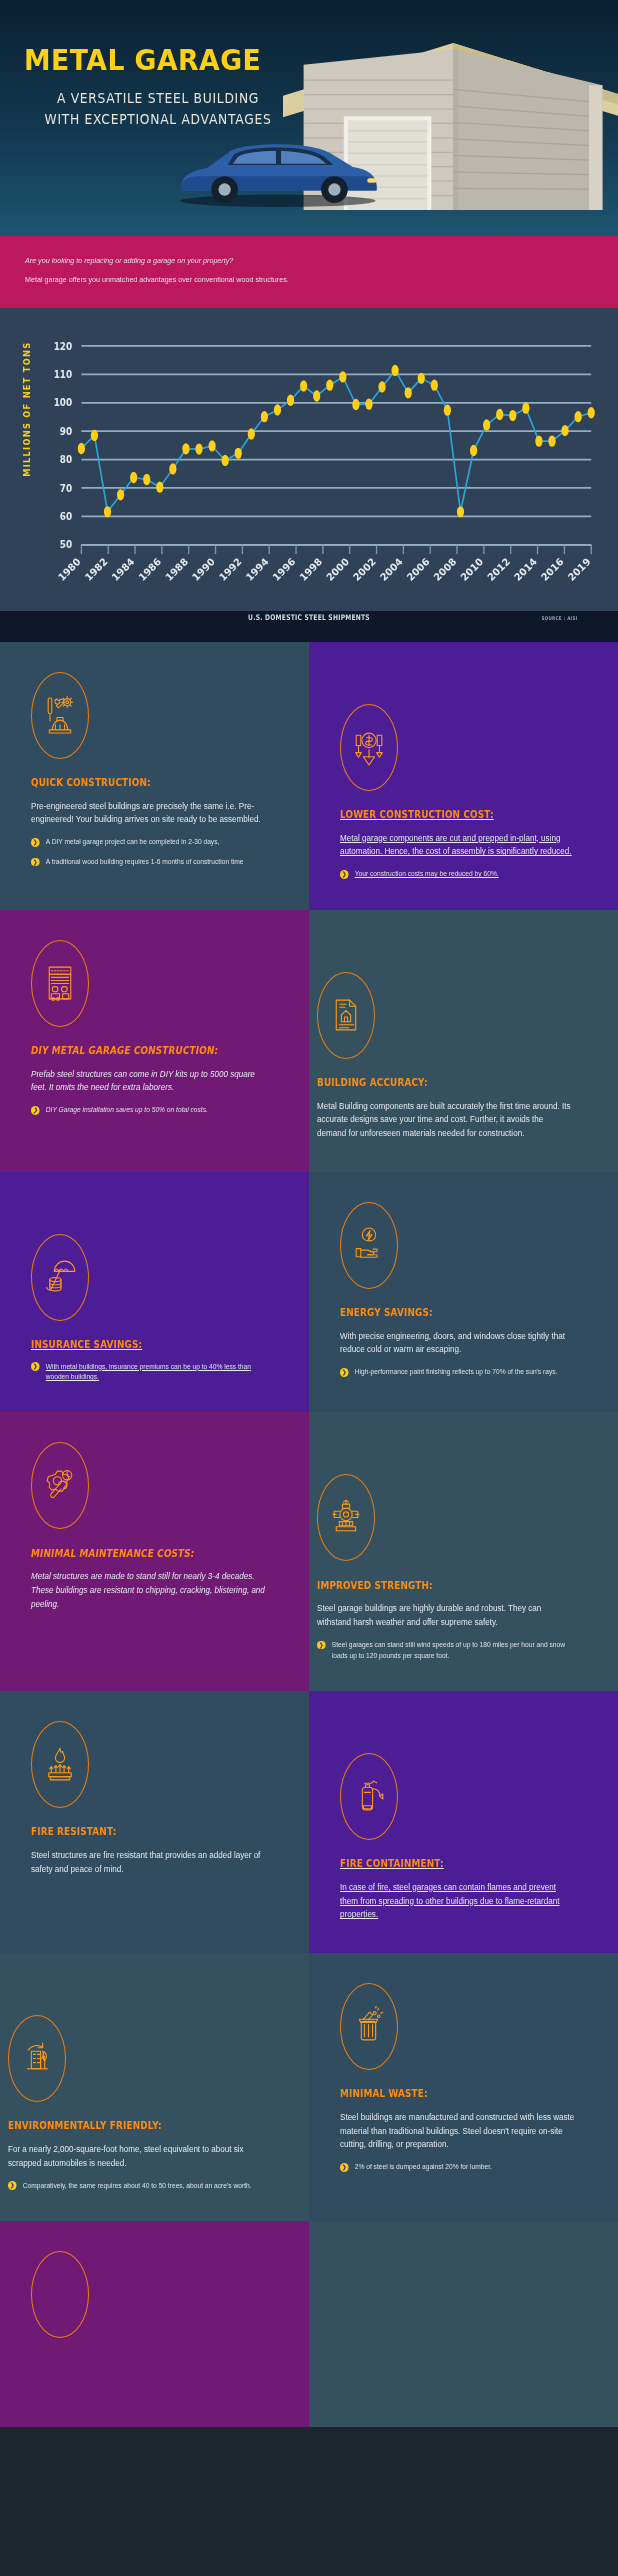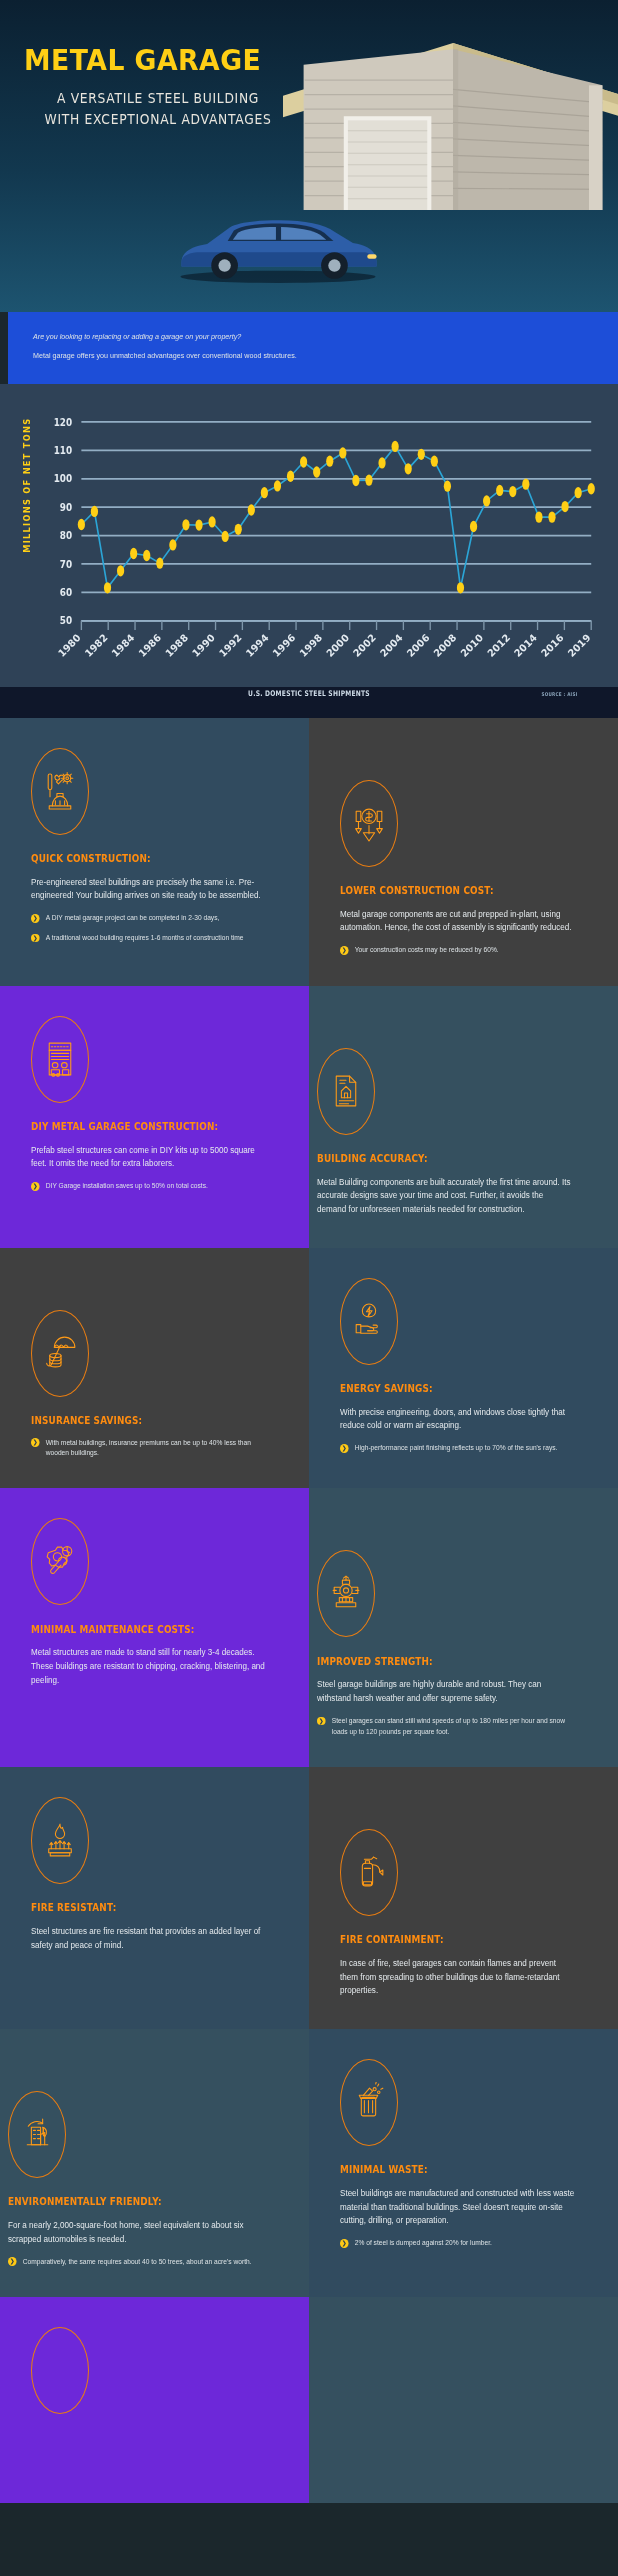--- a/index.html
+++ b/index.html
@@ -8,21 +8,21 @@
     font-family:"Liberation Sans", sans-serif;
     background:#1b272c;
     color:#e8ecee;
     width:618px;
     overflow-x:hidden;
   }
   .page { width:618px; position:relative; }
 
   
   .hero {
-    position:relative; width:618px; height:312px;
+    position:relative; width:618px; height:236px;
     background:linear-gradient(180deg,#0b2031 0%,#12384f 55%,#1d5470 100%);
     overflow:hidden;
   }
   .hero-text { position:absolute; left:24px; top:45px; width:268px; z-index:5; }
   .hero h1 {
     font-family:"DejaVu Sans", sans-serif;
     font-weight:bold; font-size:29px; letter-spacing:0.5px;
     color:#ffcf15; line-height:1.05;
     transform:scaleX(0.92); transform-origin:left center;
   }
@@ -30,21 +30,21 @@
     margin-top:12.4px;
     font-family:"DejaVu Sans", sans-serif;
     font-weight:normal; font-size:14px; letter-spacing:0.8px;
     color:#e9e6de; line-height:1.5; text-align:center;
     transform:scaleX(0.88); transform-origin:center;
   }
   .garage-art { position:absolute; right:-5.2px; top:40px; width:340px; height:170px; }
   .car-art { position:absolute; left:170px; bottom:28px; width:216px; height:77px; }
 
   
-  .intro { background:#1d4ed8; padding:18.5px 25px 14.4px 25px;margin-left:8px; }
+  .intro { background:#be185d; padding:18.5px 25px 14.4px 25px; }
   .intro p {
     font-family:"Liberation Sans", sans-serif;
     font-size:7.7px; color:#dfe4e6; line-height:1.5; margin-bottom:8.2px;
     transform:scaleX(0.93); transform-origin:left center;
   }
   .intro p.italic { font-style:italic; }
 
   
   .chart-block { background:#2f4257; padding:13.4px 0 0 0; position:relative; }
   .chart-wrap { position:relative; width:618px; height:289px; }
@@ -71,22 +71,22 @@
   .leadin p {
     font-size:8.2px; color:#e2e7e9; line-height:1.55;
     transform:scaleX(0.93); transform-origin:left center;
   }
 
   
   .grid { display:grid; grid-template-columns:309px 309px; width:618px; }
   .card { padding:30px 31px 20.6px 31px; min-height:206px; position:relative; }
   .card.offset { padding-top:62px; }
   .c-a { background:#314b5f; }
-  .c-b { background:#404040; }
-  .c-c { background:#6d28d9; }
+  .c-b { background:#4c1d95;text-decoration:underline; }
+  .c-c { background:#701a75;font-style:italic; }
   .c-d { background:#35505f;padding-left:8px; }
 
   .icon-ring {
     width:58px; height:87px; border:0.7px solid #e87d12; border-radius:50%;
     display:flex; align-items:center; justify-content:center;
     margin-bottom:17.5px;
   }
   .icon-ring svg { display:block; }
 
   .card h3 {

